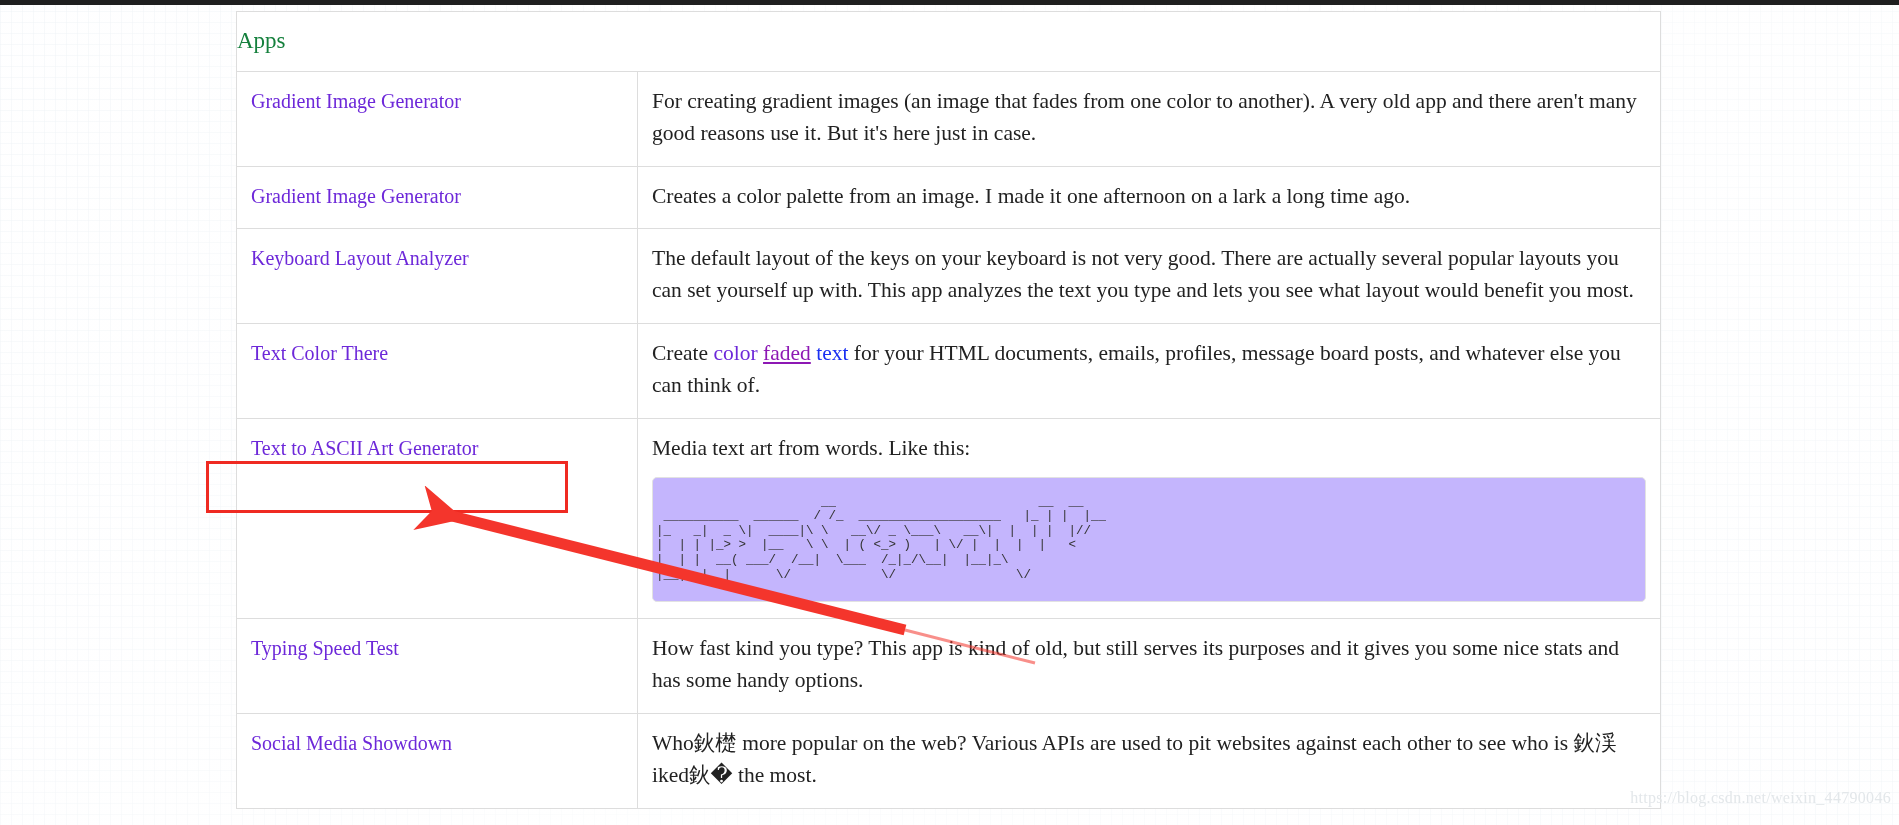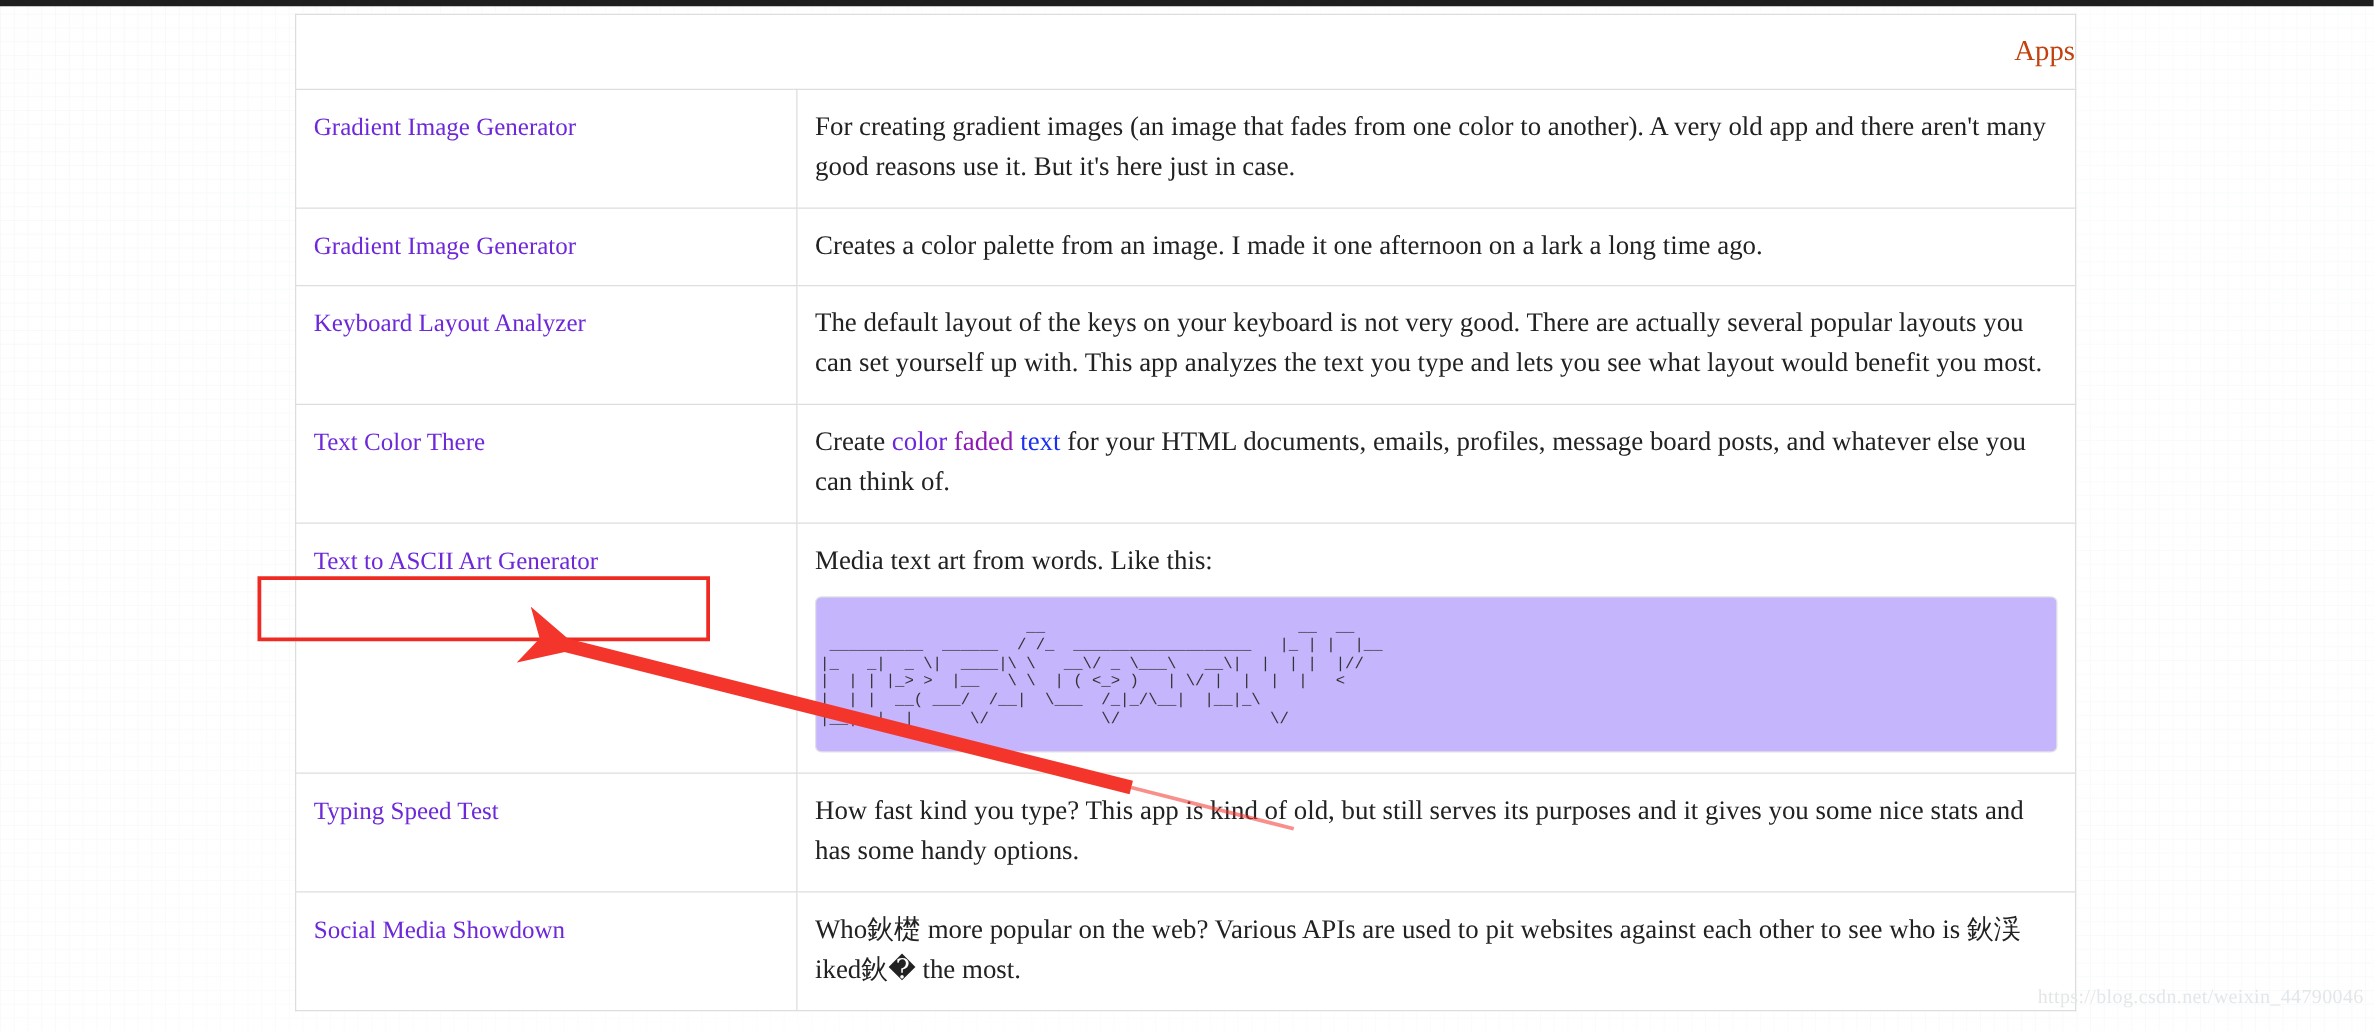--- a/index.html
+++ b/index.html
@@ -51,23 +51,23 @@
     border-collapse: collapse;
     background: #ffffff;
     table-layout: fixed;
   }
   table.apps-table caption {
     caption-side: top;
     background: #ffffff;
     border: 1px solid #dddddd;
     border-bottom: none;
     font-size: 23px;
-    color: #c2410c;
-    padding: 16px 0 17px 12px;
-    text-align: right;
+    color: #15803d;
+    padding: 16px 0 17px 0;
+    text-align: left;
   }
   table.apps-table td {
     border: 1px solid #dddddd;
     vertical-align: top;
     padding: 14px 14px 16px 14px;
     font-size: 21.5px;
     line-height: 1.48;
     color: #222222;
   }
   td.col-name {
@@ -77,21 +77,21 @@
     width: auto;
   }
   a.app-link {
     color: #6d28d9;
     text-decoration: none;
     font-size: 20px;
   }
 
   
   .fade-c1 { color: #6d28d9; }
-  .fade-c3 { color: #8d18b4; }
+  .fade-c3 { color: #8d18b4; text-decoration: underline; }
   .fade-c5 { color: #1a30f2; }
 
   
   .ascii-block {
     margin-top: 12px;
     background: #c4b5fd;
     border: 1px solid #e2e2e2;
     border-radius: 5px;
     padding: 17px 18px 19px 3px;
     font-family: Liberation Mono, monospace;

